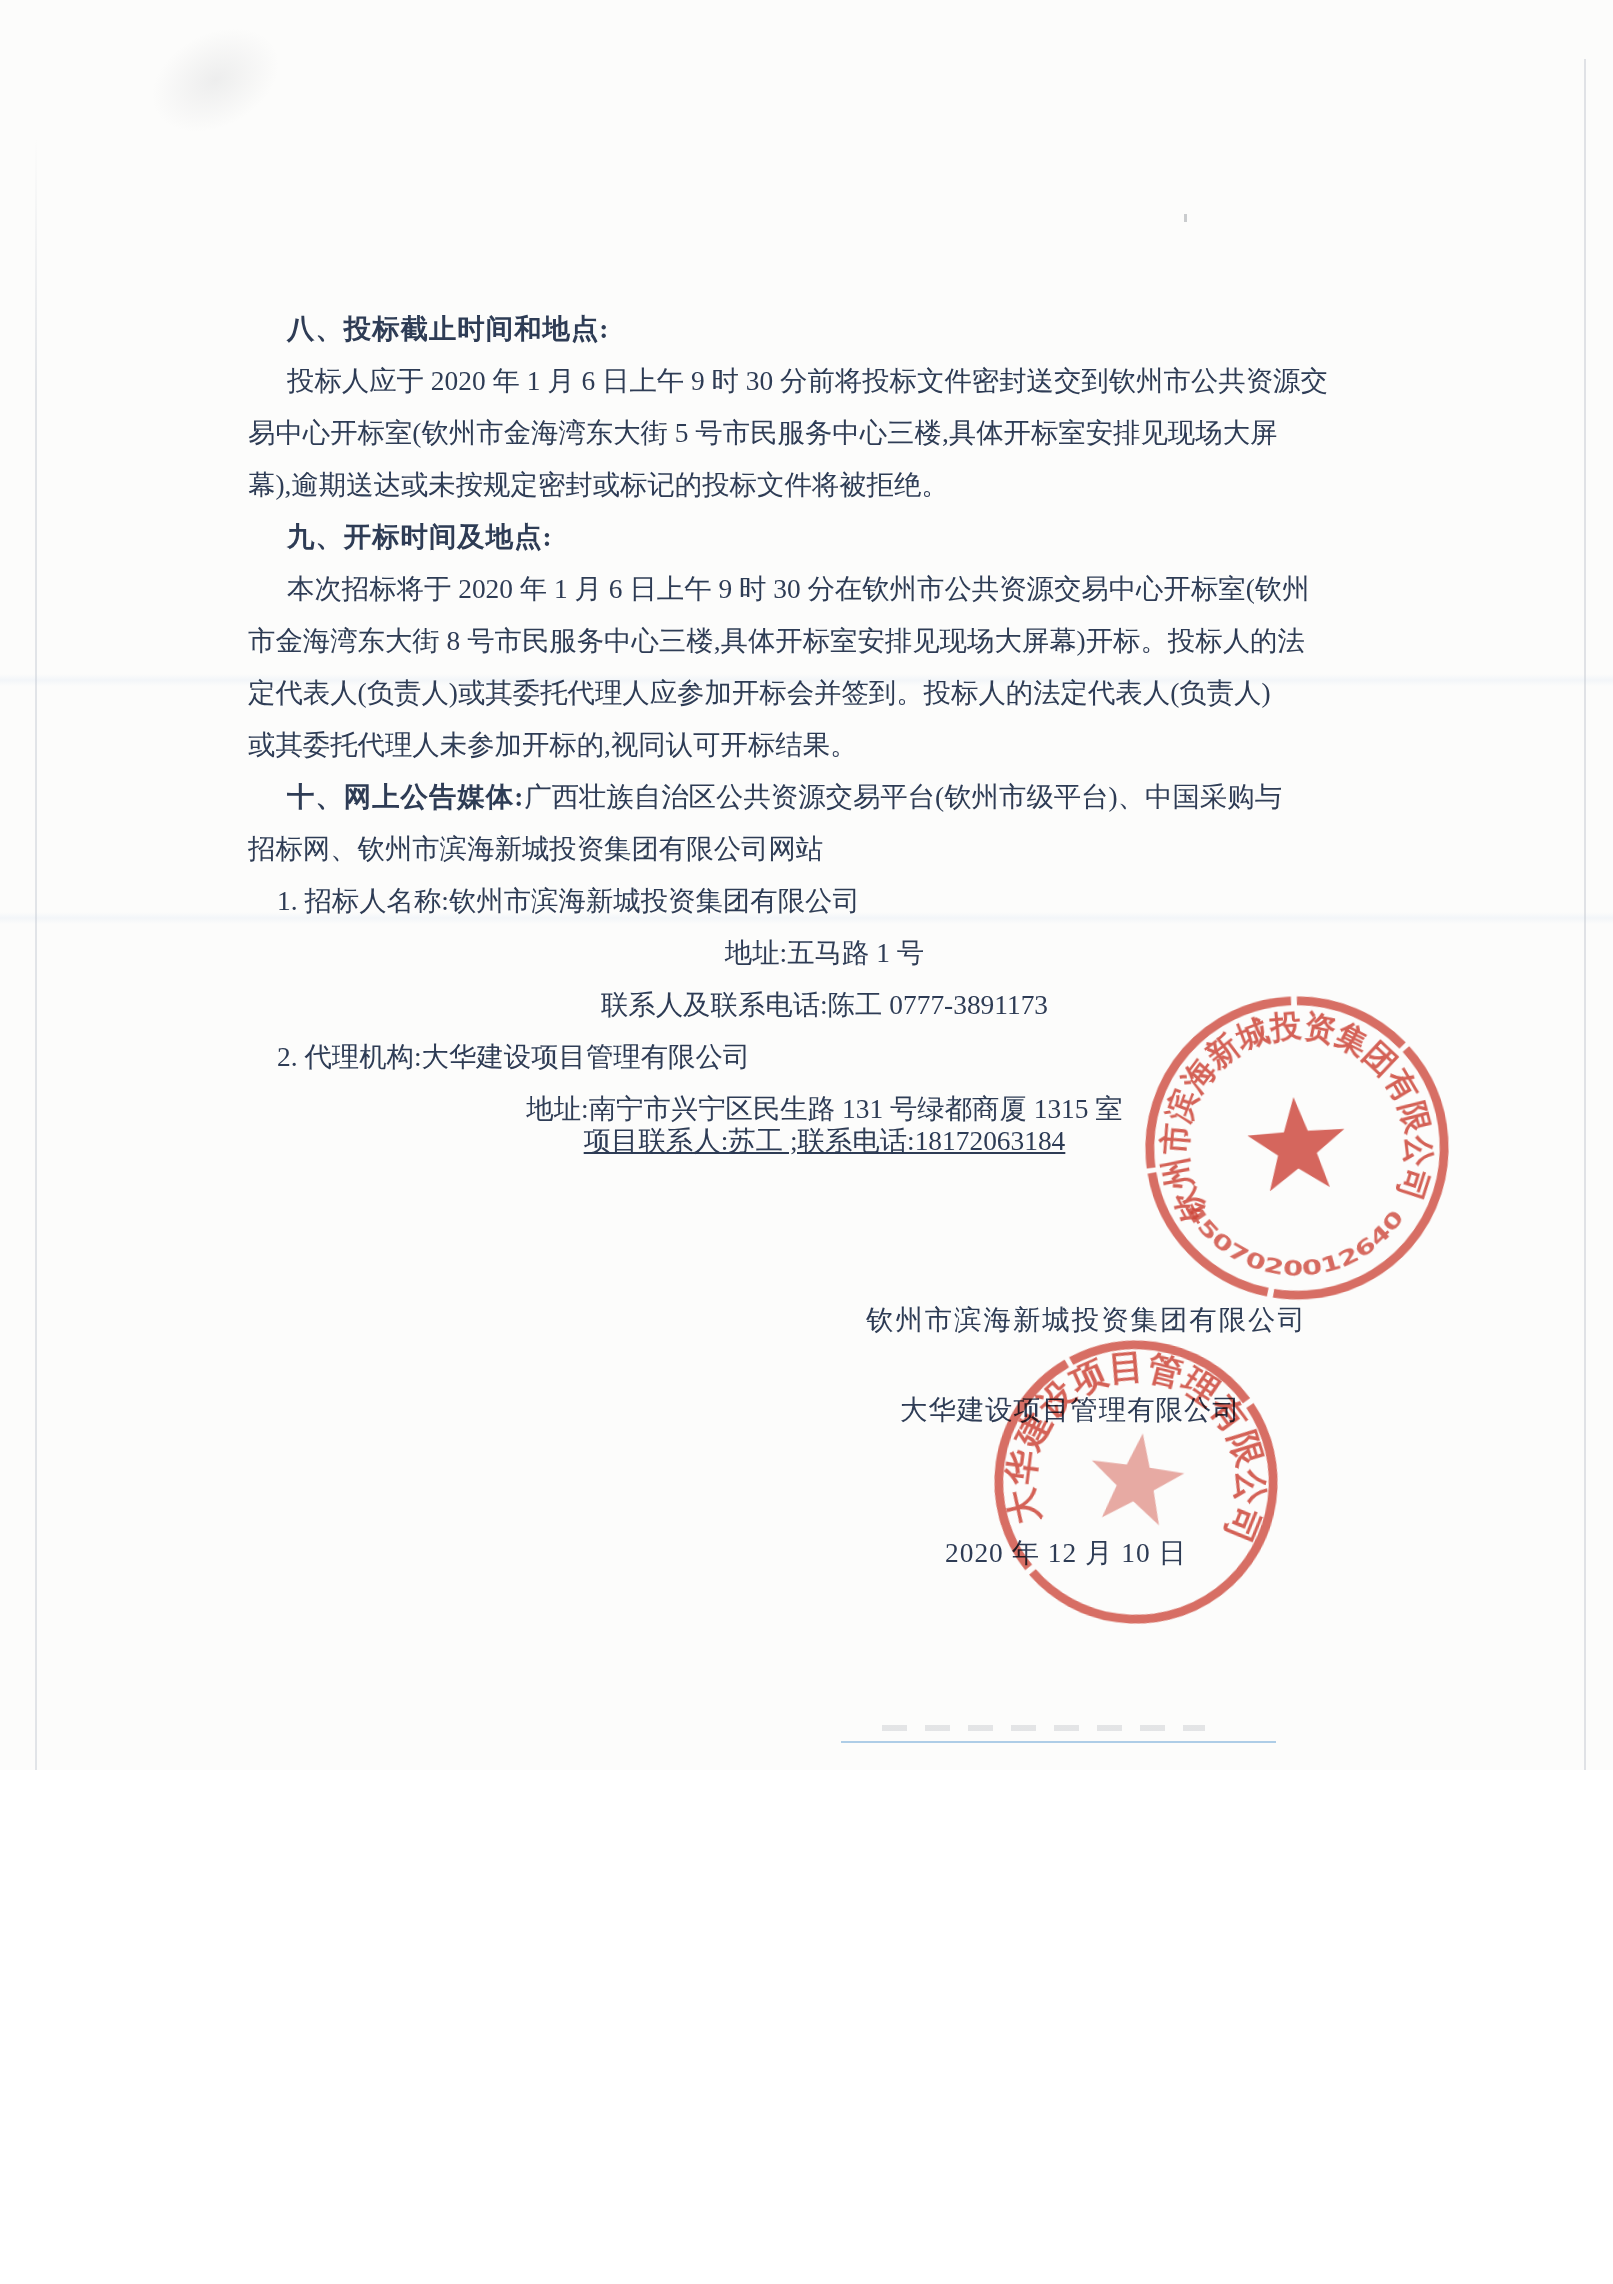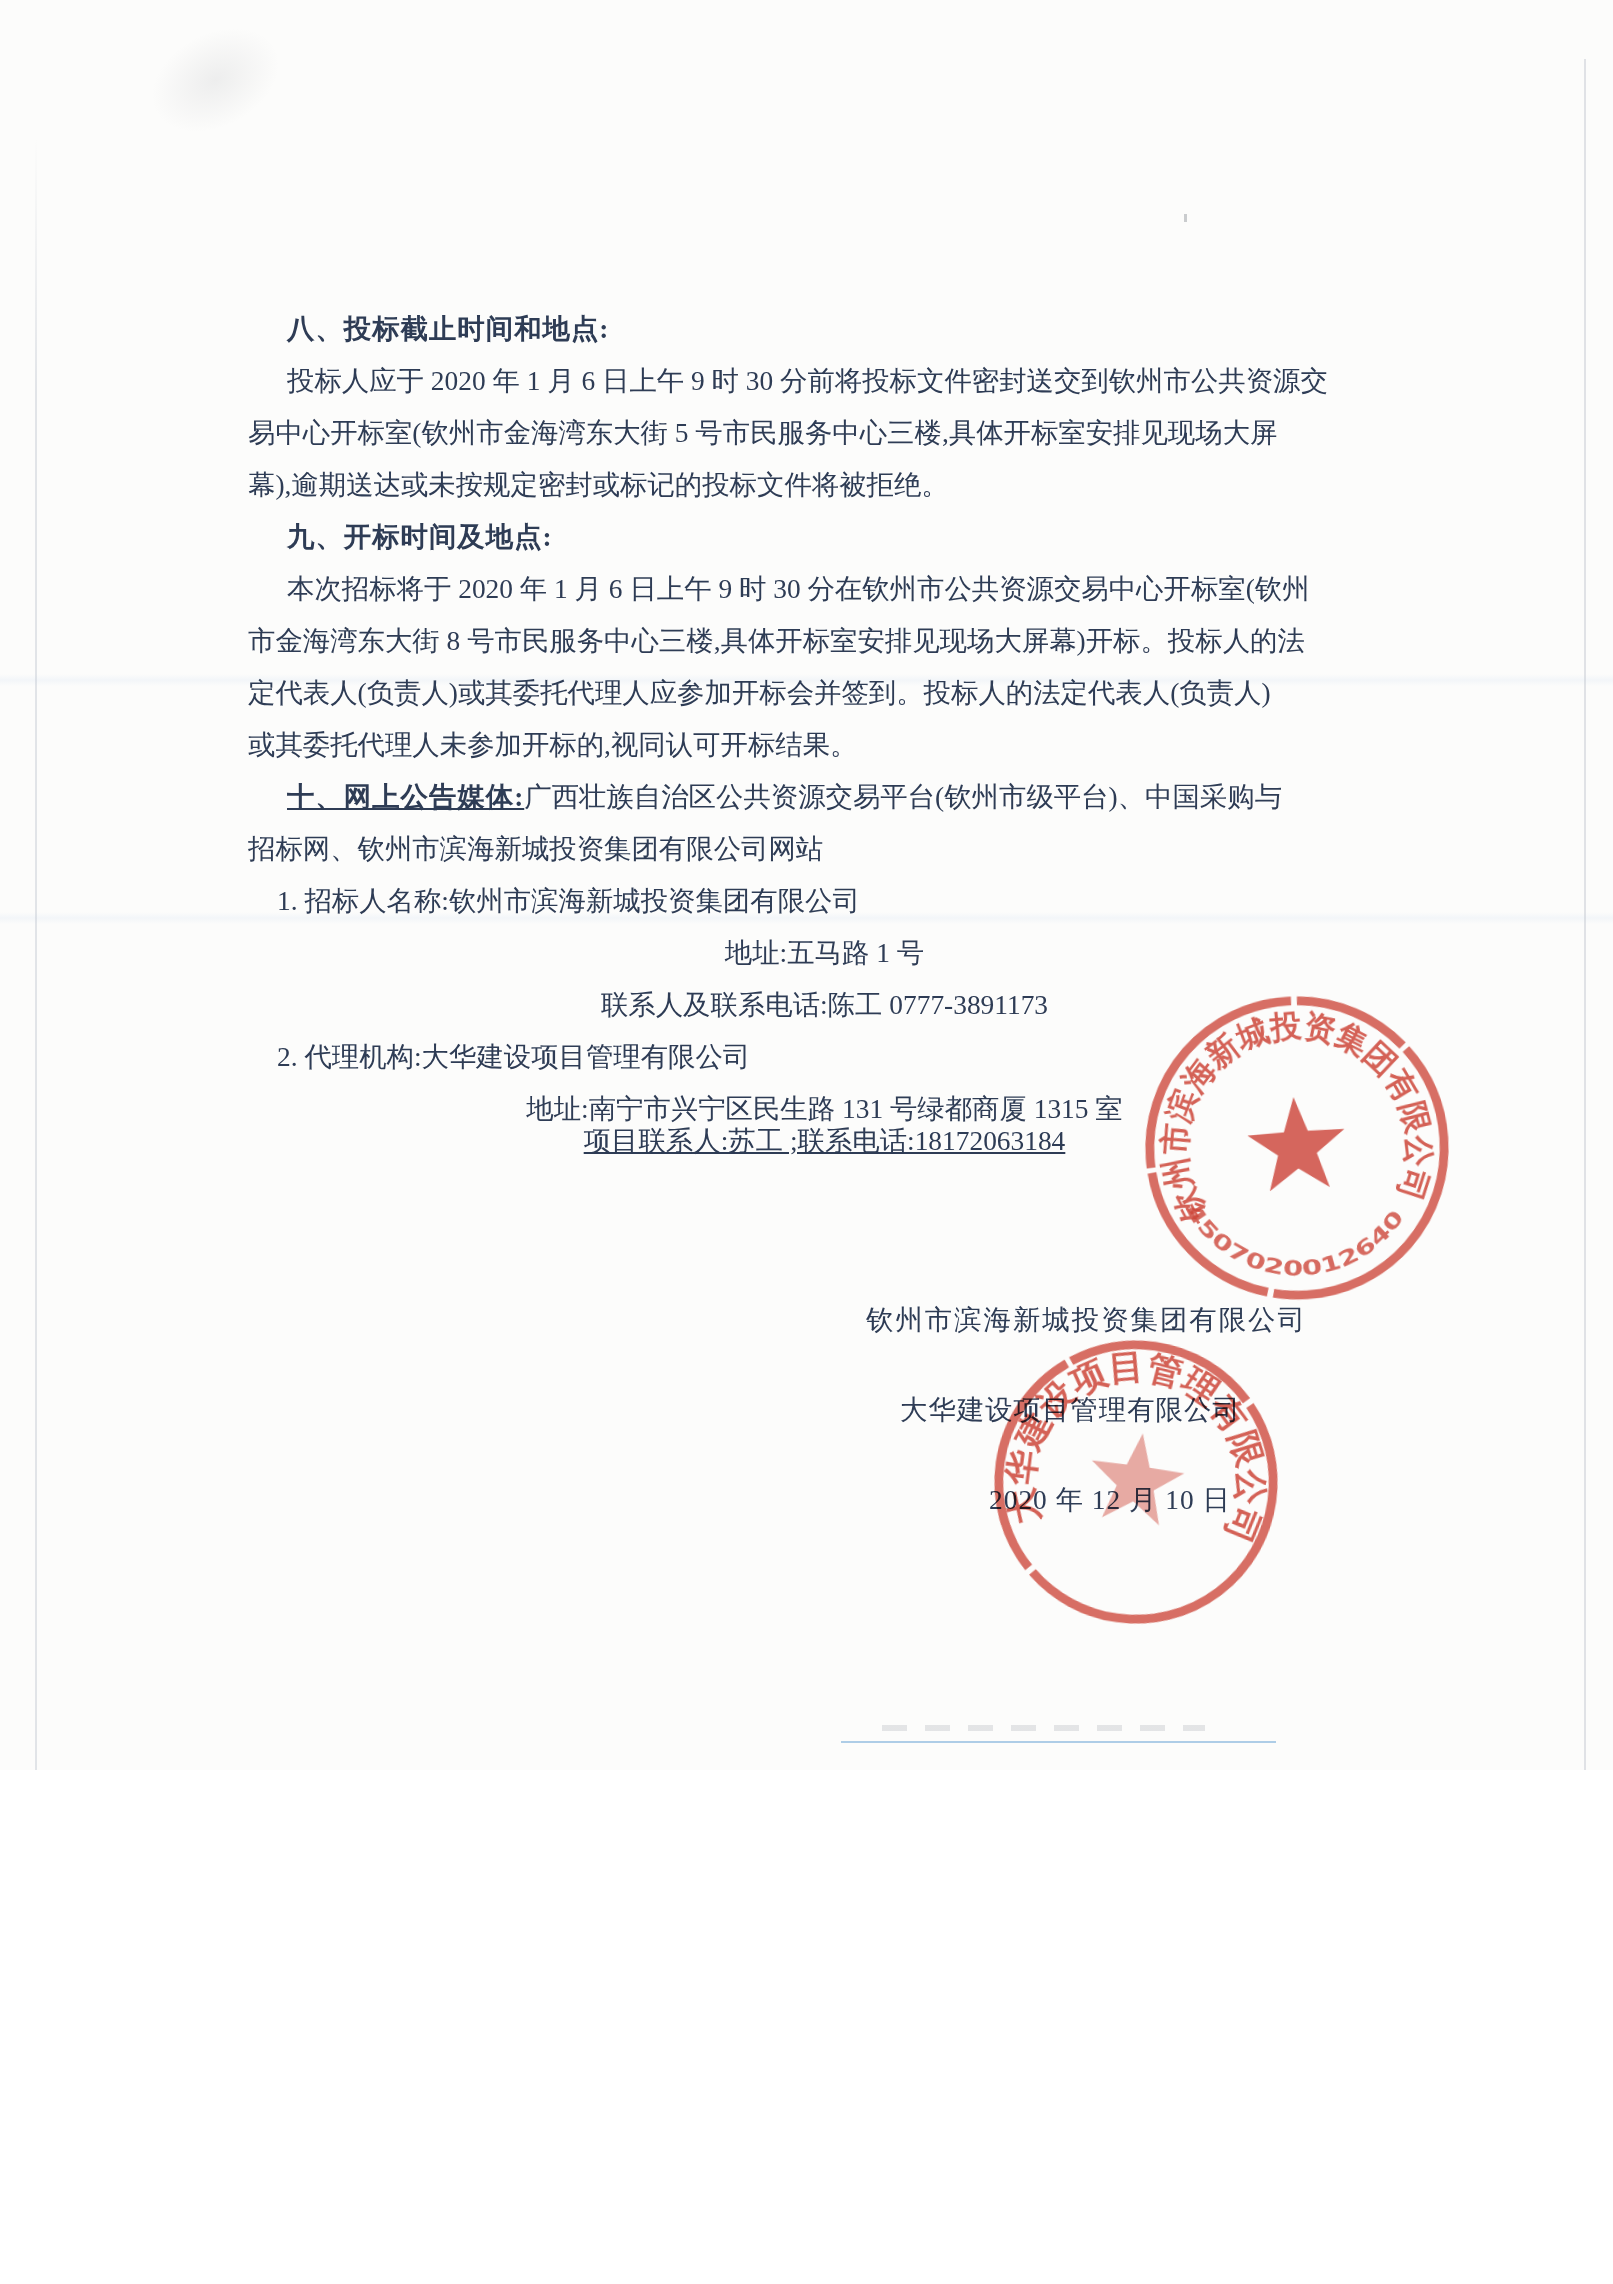--- a/index.html
+++ b/index.html
@@ -15,26 +15,26 @@
   .doc{
     position:absolute;left:248px;top:303px;width:1102px;
     font-size:27.4px;line-height:52px;
   }
   .ln{height:52px;white-space:nowrap;}
   .ln.h{font-weight:700;padding-left:39px;letter-spacing:1px;}
   .ln.indent{padding-left:39px;}
   .ln.item{padding-left:29px;}
   .ln.sub{padding-left:51px;text-align:center;}
   .ln.tight{position:relative;top:-19.6px;text-decoration:underline;}
-  .b{font-weight:700;letter-spacing:1px;text-decoration:underline;}
+  .b{font-weight:700;letter-spacing:1px;}
   
   .sig{position:absolute;white-space:nowrap;font-size:27.4px;line-height:33px;}
   .sig-tenderer{left:866px;top:1304px;letter-spacing:2px;}
   .sig-agency{left:900px;top:1394px;letter-spacing:1px;}
-  .sig-date{left:945px;top:1484px;letter-spacing:1px;margin-left:44px;}
+  .sig-date{left:945px;top:1537px;letter-spacing:1px;}
   
   .seal{position:absolute;mix-blend-mode:multiply;filter:blur(0.3px);}
   .seal-tenderer{left:1140px;top:991px;transform:rotate(-4deg);}
   .seal-agency{left:989px;top:1335px;transform:rotate(8deg);}
   .seal .ring{fill:none;stroke:var(--stamp-red,#d0463a);stroke-opacity:.78;}
   .seal .star{fill:var(--stamp-red,#d0463a);}
   .seal text{fill:var(--stamp-red,#d0463a);}
   .seal .ring-text{font-family:"Liberation Serif","DejaVu Serif",serif;font-weight:600;fill-opacity:.85;}
   .seal .code-text{font-family:"DejaVu Sans","Liberation Sans",sans-serif;font-weight:600;fill-opacity:.8;}
   

